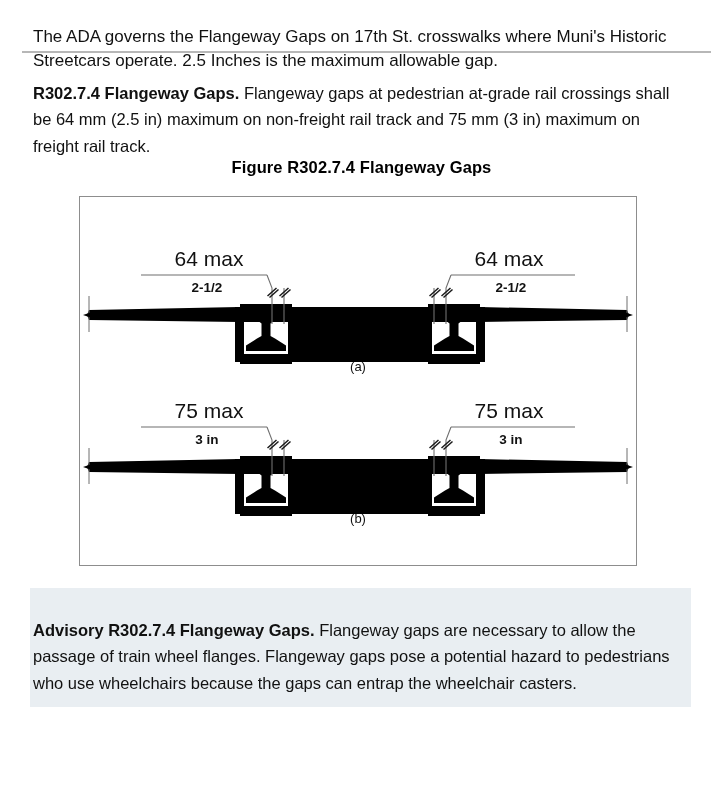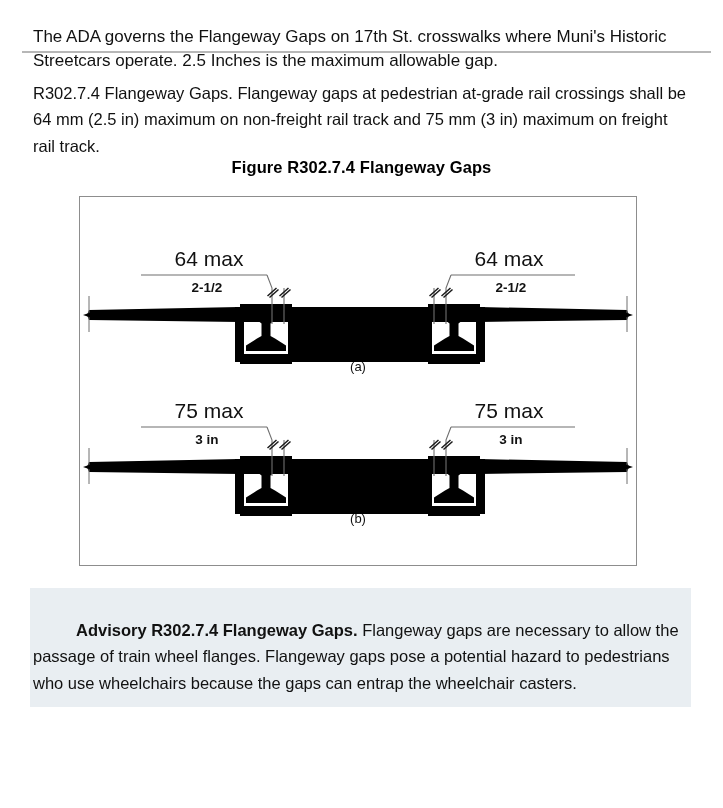--- a/index.html
+++ b/index.html
@@ -46,21 +46,21 @@
   .code-para {
     position: absolute;
     left: 33px;
     top: 63px;
     width: 655px;
     font-size: 16.5px;
     line-height: 1.62;
     color: #111;
   }
   .code-para .lead {
-    font-weight: normal;
+    font-weight: bold;
     text-align: right;
   }
 
   
   .fig-title {
     position: absolute;
     left: 0;
     top: 158px;
     width: 723px;
     text-align: center;
@@ -100,21 +100,20 @@
     position: absolute;
     left: 33px;
     top: 600px;
     width: 655px;
     font-size: 16.5px;
     line-height: 1.62;
     color: #111;
   }
   .advisory-text .lead {
     font-weight: bold;
-    margin-left: 43px;
   }
 
   
   .url {
     position: absolute;
     left: 33px;
     top: 718px;
     width: 660px;
     font-size: 16.5px;
     line-height: 1.42;

